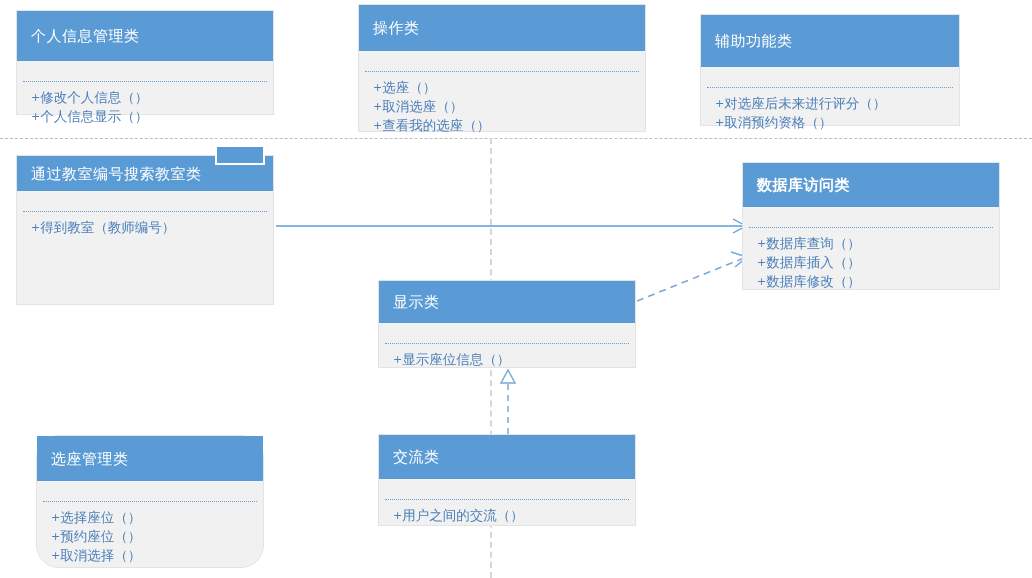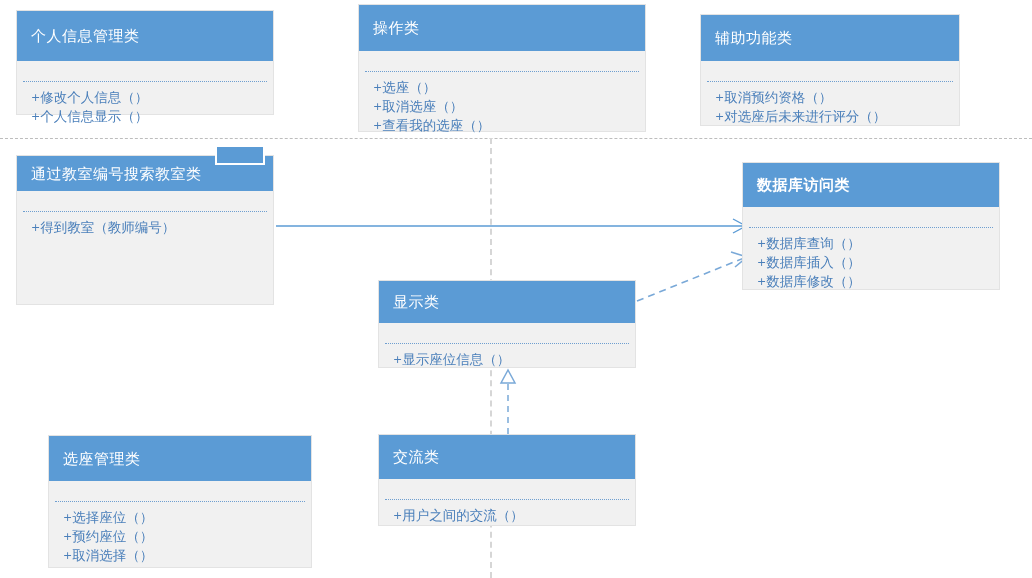--- a/index.html
+++ b/index.html
@@ -122,25 +122,25 @@
     <div class="uml-header" style="height: 46px;">操作类</div>
     <div class="uml-attrs"></div>
     <div class="uml-ops">
         <div class="uml-op"><span class="plus">+</span>选座（）</div>
         <div class="uml-op"><span class="plus">+</span>取消选座（）</div>
         <div class="uml-op"><span class="plus">+</span>查看我的选座（）</div>
       </div>
   </div>
 
   <div class="uml-class" style="left: 700px; top: 14px; width: 260px; height: 112px;">
-    <div class="uml-header" style="height: 46px;">辅助功能类</div>
+    <div class="uml-header" style="height: 52px;">辅助功能类</div>
     <div class="uml-attrs"></div>
     <div class="uml-ops">
+        <div class="uml-op"><span class="plus">+</span>对选座后未来进行评分（）</div>
         <div class="uml-op"><span class="plus">+</span>取消预约资格（）</div>
-        <div class="uml-op"><span class="plus">+</span>对选座后未来进行评分（）</div>
       </div>
   </div>
 
   <div class="uml-class" style="left: 16px; top: 155px; width: 258px; height: 150px;">
     <div class="uml-header" style="height: 35px;">通过教室编号搜索教室类</div>
     <div class="uml-attrs"></div>
     <div class="uml-ops">
         <div class="uml-op"><span class="plus">+</span>得到教室（教师编号）</div>
       </div>
   </div>
@@ -156,21 +156,21 @@
   </div>
 
   <div class="uml-class" style="left: 378px; top: 280px; width: 258px; height: 88px;">
     <div class="uml-header" style="height: 42px;">显示类</div>
     <div class="uml-attrs"></div>
     <div class="uml-ops">
         <div class="uml-op"><span class="plus">+</span>显示座位信息（）</div>
       </div>
   </div>
 
-  <div class="uml-class" style="left: 48px; top: 435px; width: 264px; height: 133px;">
+  <div class="uml-class" style="left: 36px; top: 435px; width: 228px; height: 133px; border-radius: 23px;">
     <div class="uml-header" style="height: 45px;">选座管理类</div>
     <div class="uml-attrs"></div>
     <div class="uml-ops">
         <div class="uml-op"><span class="plus">+</span>选择座位（）</div>
         <div class="uml-op"><span class="plus">+</span>预约座位（）</div>
         <div class="uml-op"><span class="plus">+</span>取消选择（）</div>
       </div>
   </div>
 
   <div class="uml-class" style="left: 378px; top: 434px; width: 258px; height: 92px;">

